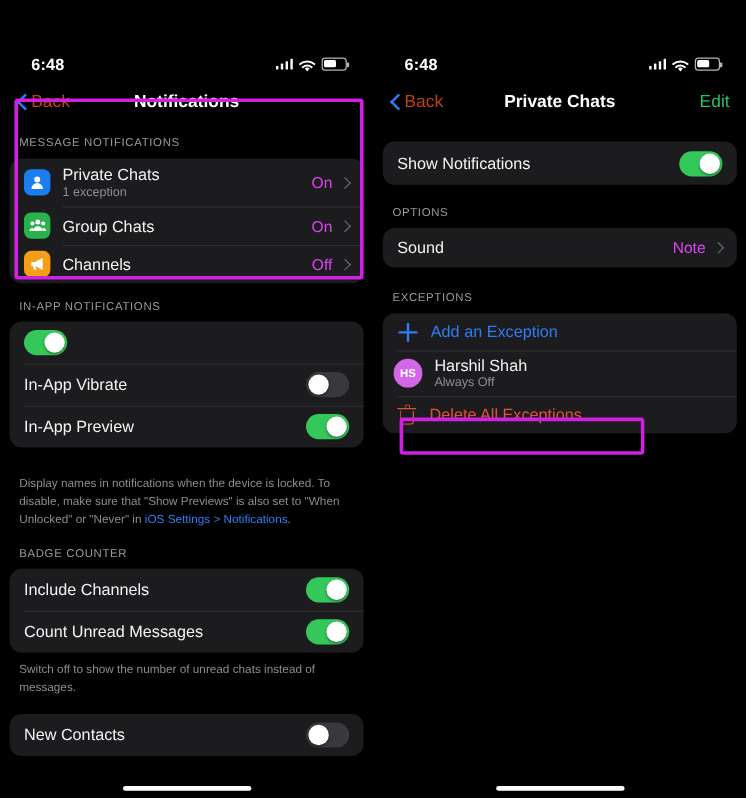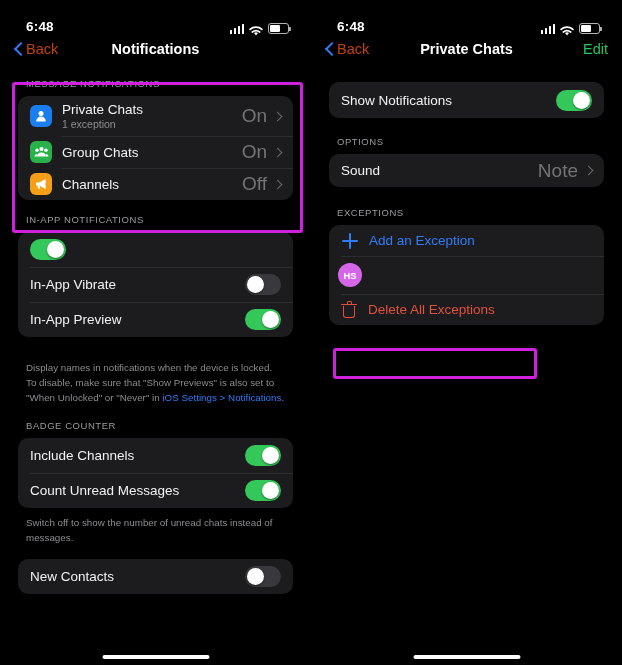--- a/index.html
+++ b/index.html
@@ -13,23 +13,24 @@
   .phone {
     position: relative;
     width: 311px; height: 665px;
     background: #000;
     overflow: hidden;
   }
 
   
   .statusbar {
     height: 34px;
-    display: flex; align-items: flex-end;
+    display: flex; align-items: center;
     justify-content: space-between;
     padding: 0 22px 0 26px;
+    margin-top: 36px;
   }
   .status-time {
     color: #fff; font-size: 13.5px; font-weight: bold;
     letter-spacing: .2px;
   }
   .status-right { display: flex; align-items: center; gap: 5px; }
   .sig { display: flex; align-items: flex-end; gap: 1.5px; height: 10px; }
   .sig i { display: block; width: 2.5px; background: #fff; border-radius: .5px; }
   .sig i:nth-child(1){ height: 3.5px; }
   .sig i:nth-child(2){ height: 5.5px; }
@@ -68,42 +69,42 @@
   .nav-title {
     position: absolute; left: 0; right: 0; text-align: center;
     color: #fff; font-size: 14.5px; font-weight: bold;
     pointer-events: none;
   }
   .nav-action {
     margin-left: auto; color: #22c55e; font-size: 14.5px; z-index: 2;
   }
 
   
-  .content { padding: 0 18px; }
+  .content { padding: 0 8px; }
   .section-header {
     color: #9b9b9e; font-size: 9.5px; letter-spacing: .55px;
     padding: 14px 8px 7px 8px; text-transform: uppercase;
   }
   .card {
     background: #1c1c1e; border-radius: 10px; overflow: hidden;
   }
   .row {
     display: flex; align-items: center;
     min-height: 32px; padding: 0 12px;
     position: relative;
   }
   .row + .row::before {
     content: ""; position: absolute; left: 12px; right: 0; top: 0;
     height: 1px; background: #2e2e30;
   }
   .row.with-icon + .row.with-icon::before { left: 44px; }
   .row-label { color: #f2f2f3; font-size: 13.5px; flex: 1; }
   .row-sub { color: #8e8e93; font-size: 10.5px; margin-top: 1px; }
   .row-texts { flex: 1; display: flex; flex-direction: column; justify-content: center; }
-  .row-value { color: #737373; font-size: 19px; margin-right: 7px; text-align: right; }
+  .row-value { color: #d946ef; font-size: 13px; margin-right: 7px; text-align: right; }
   .chev-right { width: 7px; height: 7px; display: inline-block; position: relative; }
   .chev-right::before {
     content: ""; position: absolute; left: 0; top: 0;
     width: 6px; height: 6px;
     border-right: 1.6px solid #6a6a6e; border-top: 1.6px solid #6a6a6e;
     transform: rotate(45deg);
   }
 
   
   .appicon {
@@ -389,20 +390,24 @@
       <div class="section-header" style="padding-top:20px">EXCEPTIONS</div>
       <div class="card">
 
         <div class="row" style="min-height:31px">
           <span class="plus"></span>
           <span class="link-label">Add an Exception</span>
         </div>
 
         <div class="row with-icon" style="min-height:38px; padding-left:9px">
           <span class="avatar">HS</span>
+          <span class="row-texts">
+            <span class="row-label">Harshil Shah</span>
+            <span class="row-sub">Always Off</span>
+          </span>
         </div>
 
         <div class="row" style="min-height:31px">
           <span class="trash">
             <span class="hdl"></span>
               <span class="lid"></span>
               <span class="can"></span>
           </span>
           <span class="danger-label">Delete All Exceptions</span>
         </div>

